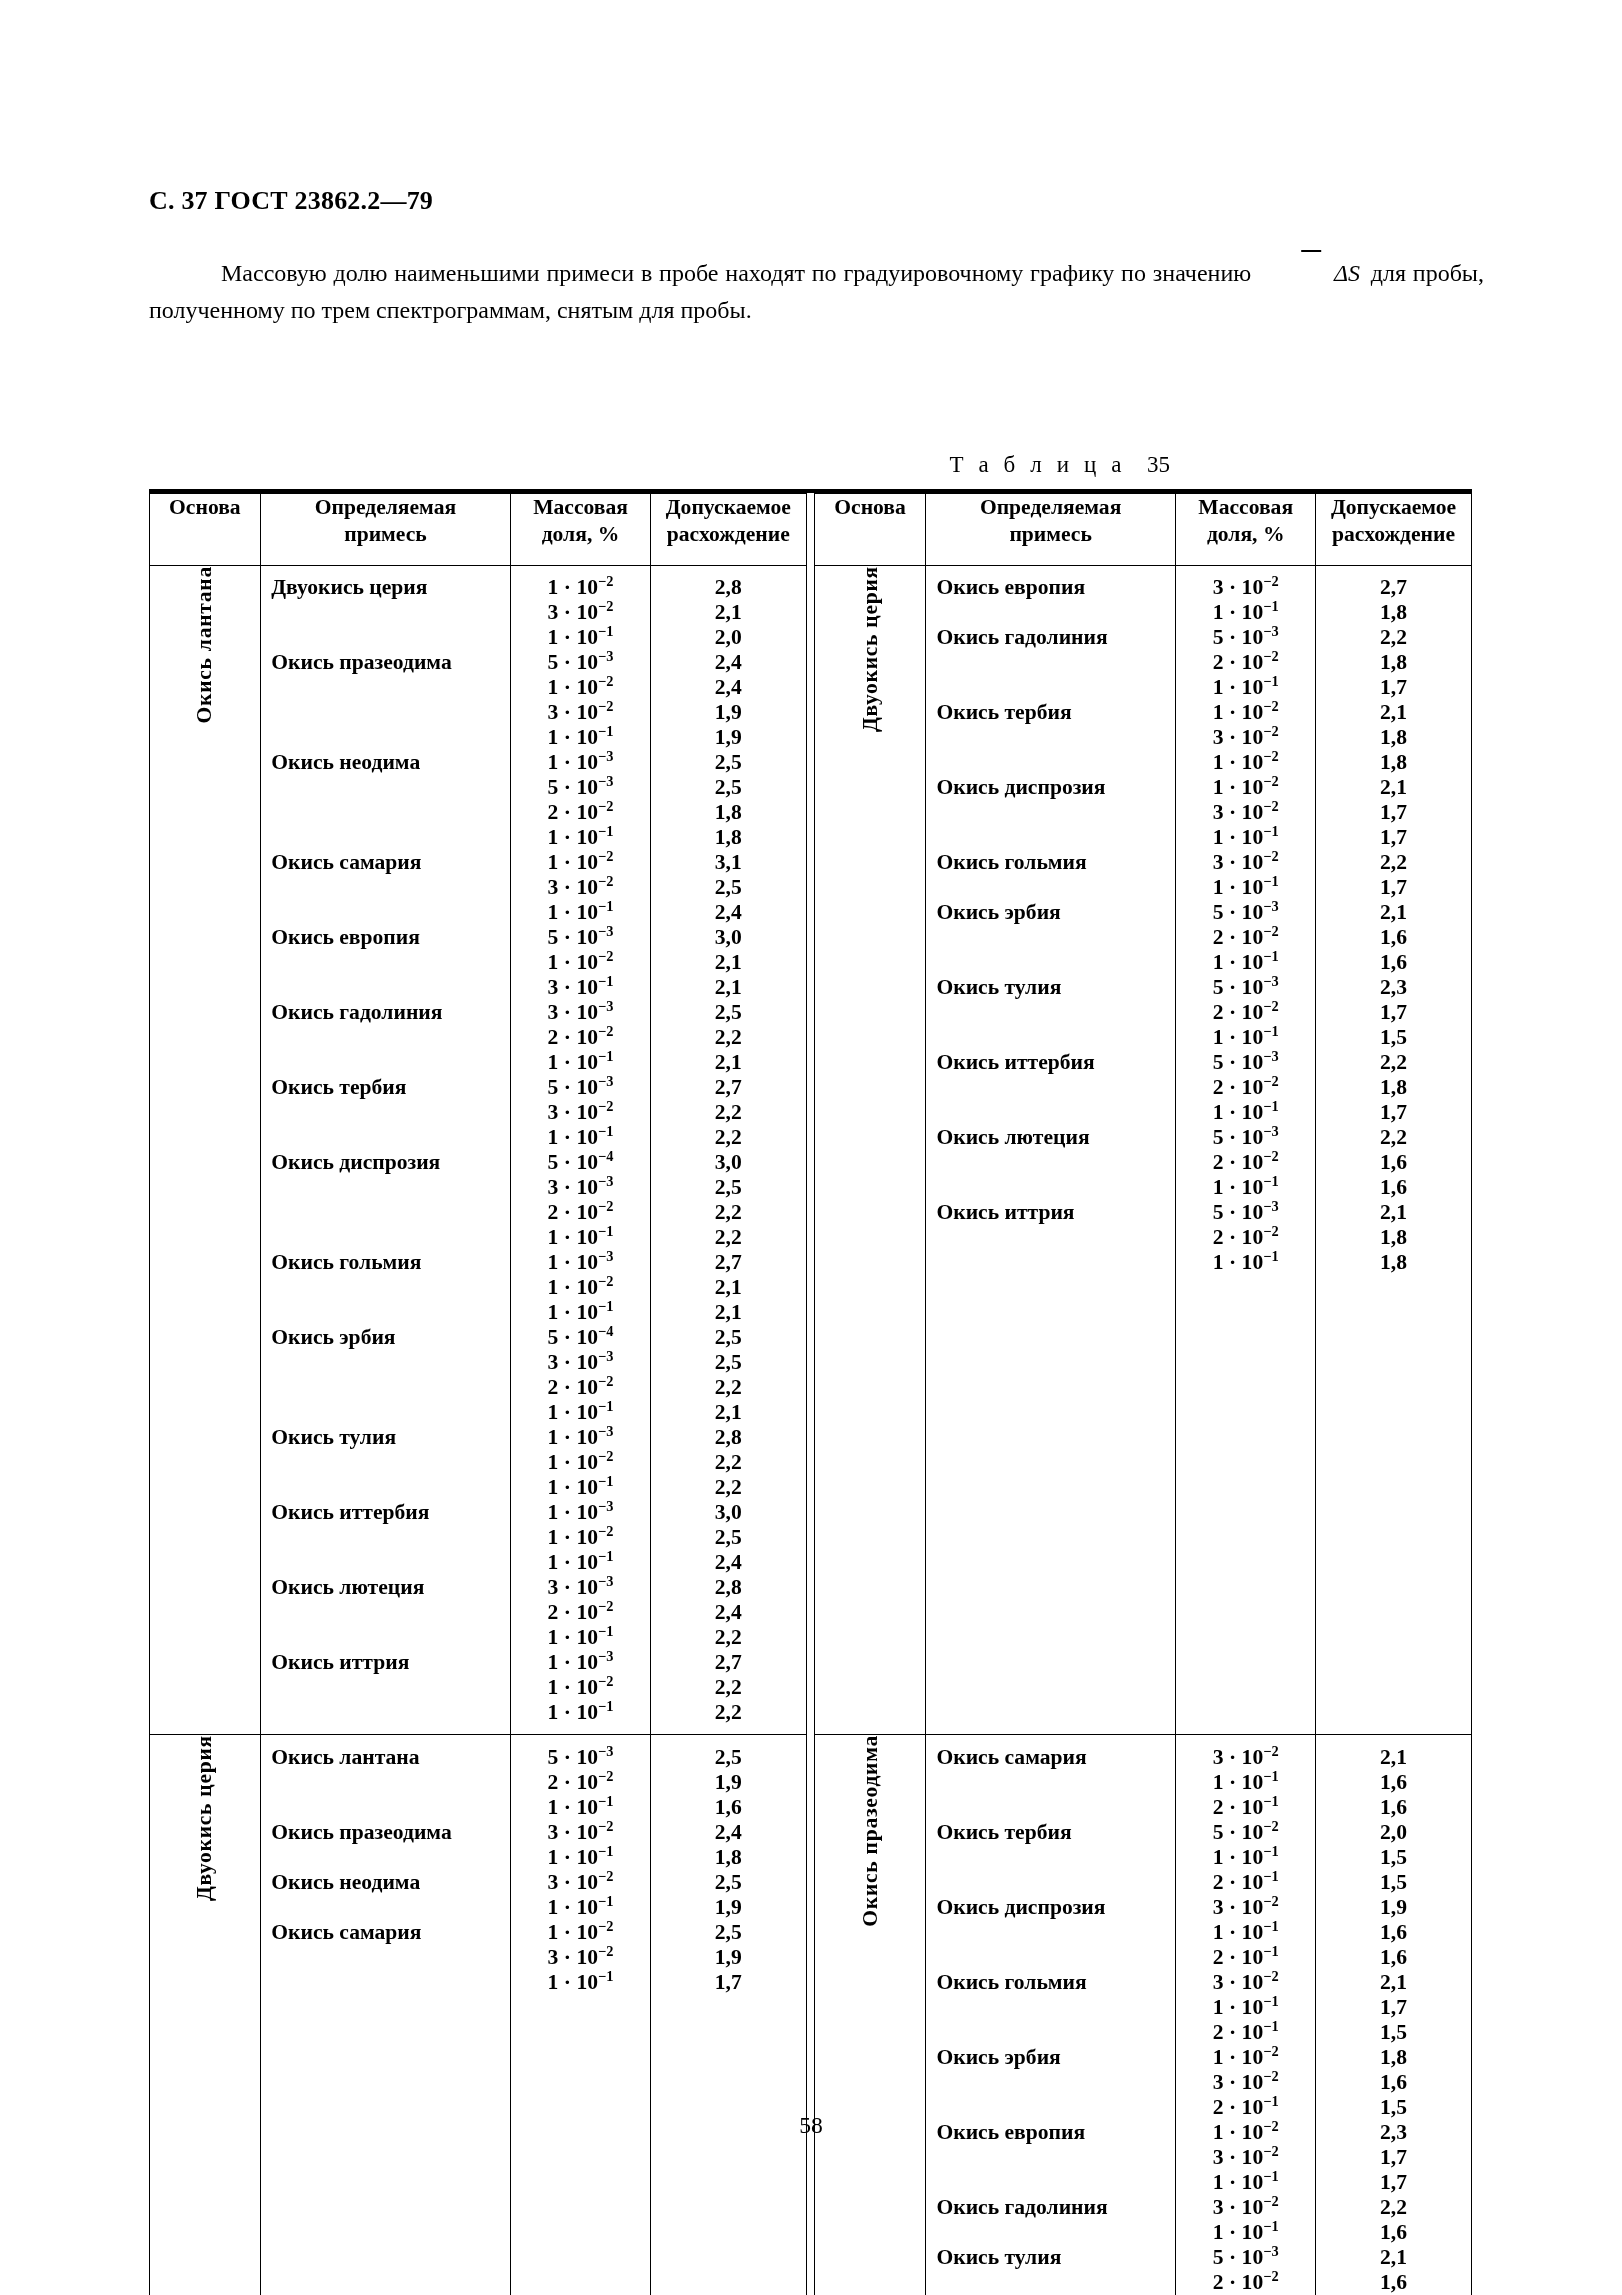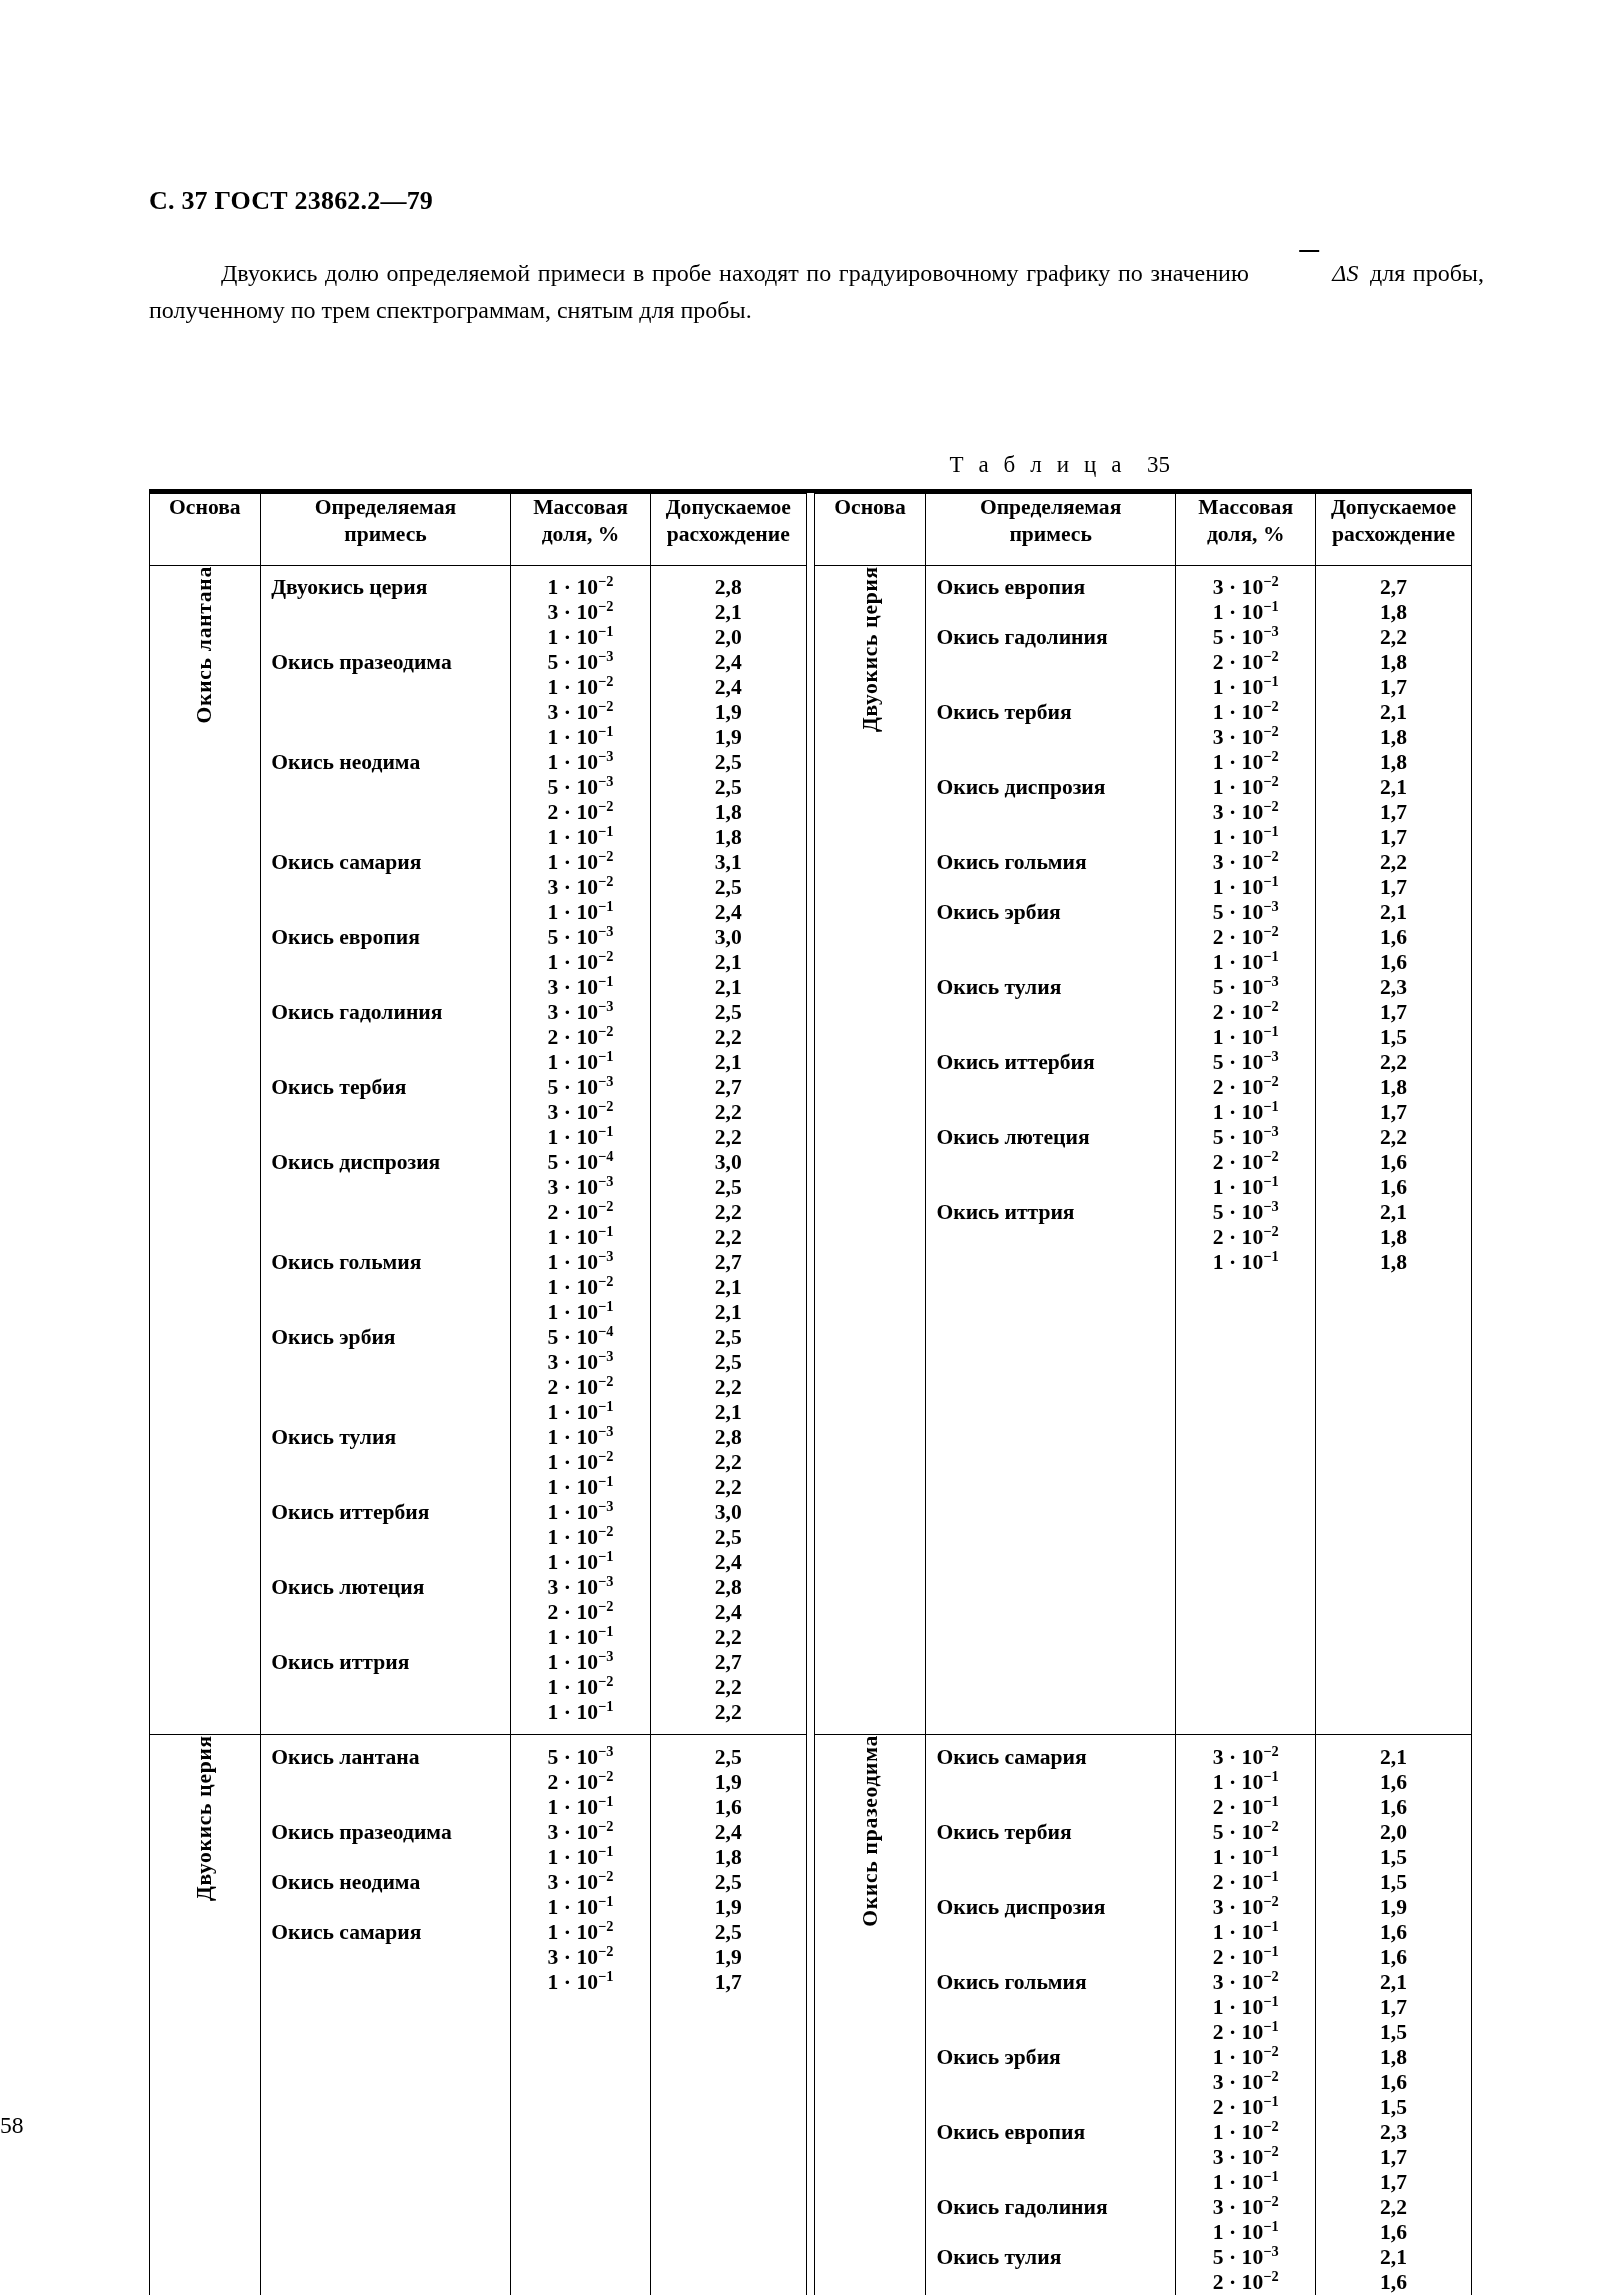--- a/index.html
+++ b/index.html
@@ -88,32 +88,32 @@
   .dol ul.lst li{text-align:center;}
   .ras ul.lst li{text-align:center;}
   .padtop{padding-top:9.2px;}
   .padbot{padding-bottom:9.2px;}
   sup{font-size:14.4px; vertical-align:super; line-height:0;}
   .sect-sep td{border-top:3.3px solid #000;}
 
   
   .pageno{
     position:absolute; left:0; top:2112px; width:1622px;
-    font-size:23.6px;
+    text-align:center; font-size:23.6px;
   }
 </style>
 </head>
 <body>
 
 <div class="page">
 
   <div class="runhead">С. 37 ГОСТ 23862.2—79</div>
 
   <div class="body-text">
-    <p class="indent"><span>Двуокись долю определяемой примеси в пробе находят по градуировочному графику по значению </span><span class="frm"><span class="ovl"></span><i>ΔS</i></span><span> для пробы, полученному по трем спектрограммам, снятым для пробы.</span></p>
+    <p class="indent"><span>Массовую долю наименьшими примеси в пробе находят по градуировочному графику по значению </span><span class="frm"><span class="ovl"></span><i>ΔS</i></span><span> для пробы, полученному по трем спектрограммам, снятым для пробы.</span></p>
   </div>
 
   <div class="tbl-caption">
     <span class="sp">Т а б л и ц а</span><span class="num">35</span>
   </div>
 
   <div class="tbl-wrap">
     <table class="gost">
       <colgroup>
         <col class="c-osn">

